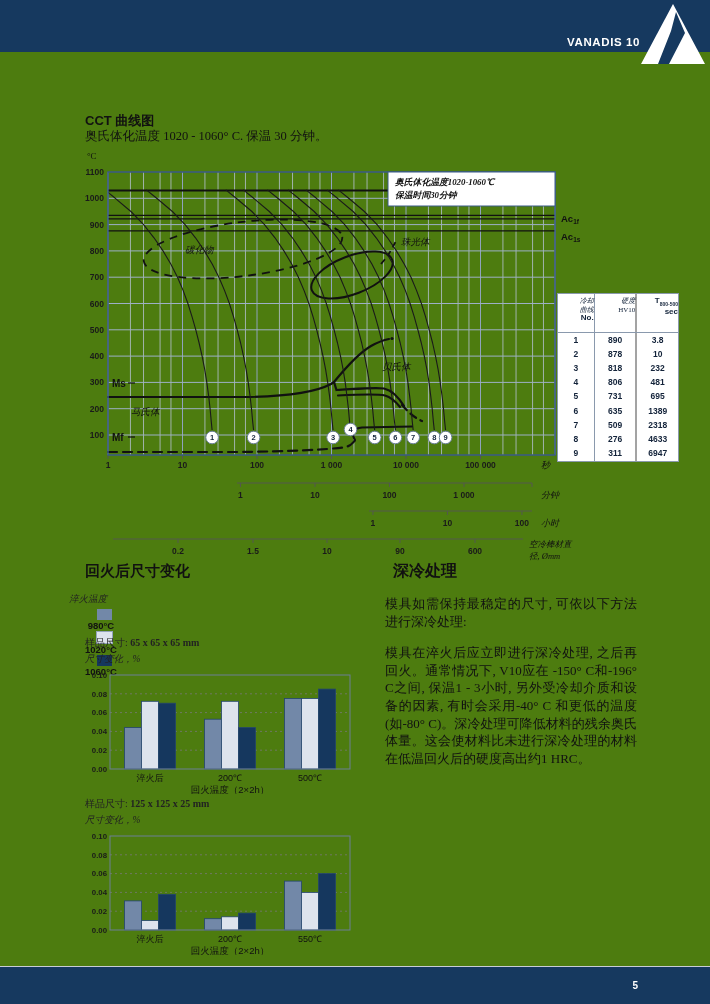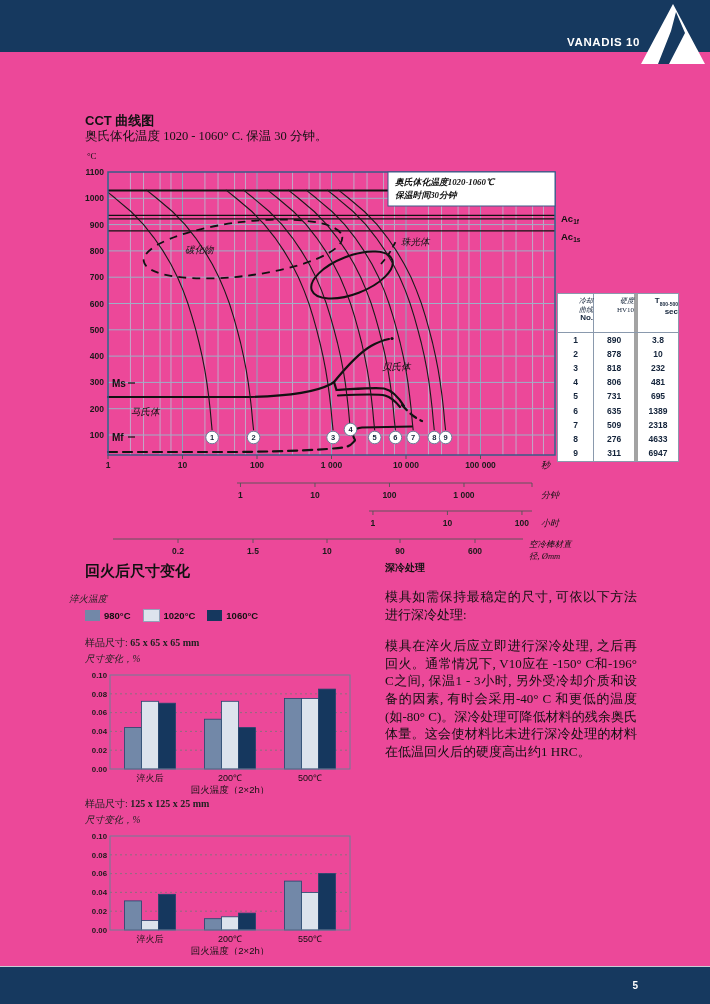--- a/index.html
+++ b/index.html
@@ -1,50 +1,50 @@
 <!DOCTYPE html>
 <html><head>
 <meta charset="utf-8">
 <style>
   html,body{margin:0;padding:0;background:#9aa0a8;}
-  .page{position:relative;width:710px;height:1004px;background:#ec4899;margin:0 auto;
+  .page{position:relative;width:710px;height:1004px;background:#4d7c0f;margin:0 auto;
         font-family:"Liberation Serif",serif;overflow:hidden;}
   .abs{position:absolute;}
   
   .bar{background:#16395f;}
   .header-bar{left:0;top:0;width:710px;height:52px;}
   .brand{right:70px;top:36px;color:#fff;font-family:"Liberation Sans",sans-serif;
          font-weight:bold;font-size:11.5px;letter-spacing:.6px;}
   .footer-bar{left:0;top:966px;width:710px;height:38px;border-top:1px solid #c9ced6;}
   .page-num{right:72px;top:980px;color:#fff;font-family:"Liberation Sans",sans-serif;
             font-weight:bold;font-size:10px;}
   
   .h-cct{left:85px;top:112px;font-family:"Liberation Sans",sans-serif;font-weight:bold;
          font-size:13px;color:#111;}
   .sub-cct{left:85px;top:128px;font-size:12.5px;color:#111;}
   .yunit{left:87px;top:151px;font-size:9px;color:#111;}
   .sec2-title{left:85px;top:562px;font-family:"Liberation Sans",sans-serif;font-weight:bold;
               font-size:15px;color:#111;}
   .leg-title{left:69px;top:593px;font-size:9.5px;font-style:italic;color:#222;}
-  .legend{left:85px;top:609px;display:flex;align-items:center;font-family:"Liberation Sans",sans-serif;}
+  .legend{left:85px;top:609px;display:flex;align-items:center;font-family:"Liberation Sans",sans-serif;flex-direction:column;}
   .legend .sw{width:15px;height:11px;display:inline-block;margin-right:4px;}
   .legend .lb{font-size:9.5px;font-weight:bold;color:#111;margin-right:12px;}
   .sample{font-size:10px;color:#222;}
   .sample b{font-family:"Liberation Serif",serif;}
   .ylab{font-size:9.5px;font-style:italic;color:#222;}
   .col-r{left:385px;top:561px;width:252px;}
-  .col-r h3{margin:0 0 13px 0;font-family:"Liberation Sans",sans-serif;font-size:10px;color:#111;}
+  .col-r h3{margin:0 0 13px 8px;font-family:"Liberation Sans",sans-serif;font-size:16px;color:#111;}
   .col-r p{margin:0 0 14px 0;font-size:13px;line-height:17.6px;color:#111;text-align:justify;}
   
   .cct-table{left:557px;top:293px;width:120px;height:167px;border:1px solid #8a99ad;
              background:#fff;font-family:"Liberation Sans",sans-serif;color:#13233a;}
   .cct-table .hdr{display:flex;border-bottom:1px solid #8a99ad;height:38px;}
   .cct-table .body{display:flex;height:128px;}
   .cct-table .c1{width:36px;border-right:1px solid #8a99ad;}
-  .cct-table .c2{width:41px;border-right:4px solid #a3a3a3;}
+  .cct-table .c2{width:41px;border-right:2px solid #a3a3a3;}
   .cct-table .c3{width:41px;}
   .cct-table .hcell{text-align:right;padding-top:3px;font-size:7px;font-family:"Liberation Serif",serif;
                     font-style:italic;line-height:8.5px;}
   .cct-table .hcell .no{font-style:normal;font-family:"Liberation Sans",sans-serif;font-weight:bold;font-size:8px;}
   .cct-table .vals{display:flex;flex-direction:column;justify-content:space-around;height:100%;}
   .cct-table .vals span{display:block;text-align:center;font-size:8.5px;font-weight:bold;line-height:13px;}
   svg text{font-family:"Liberation Sans",sans-serif;}
   svg .kai{font-family:"Liberation Serif",serif;font-style:italic;}
 </style>
 </head>

